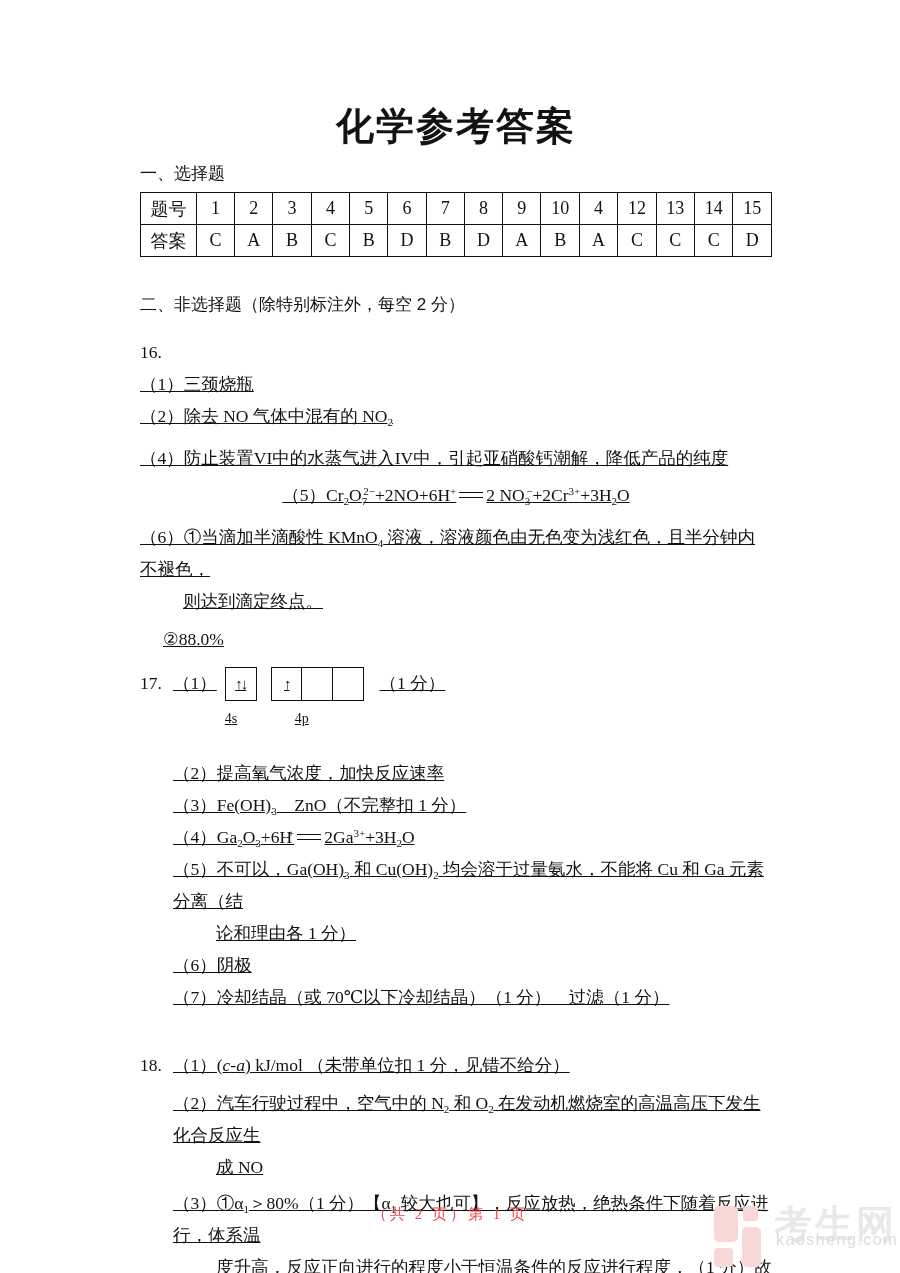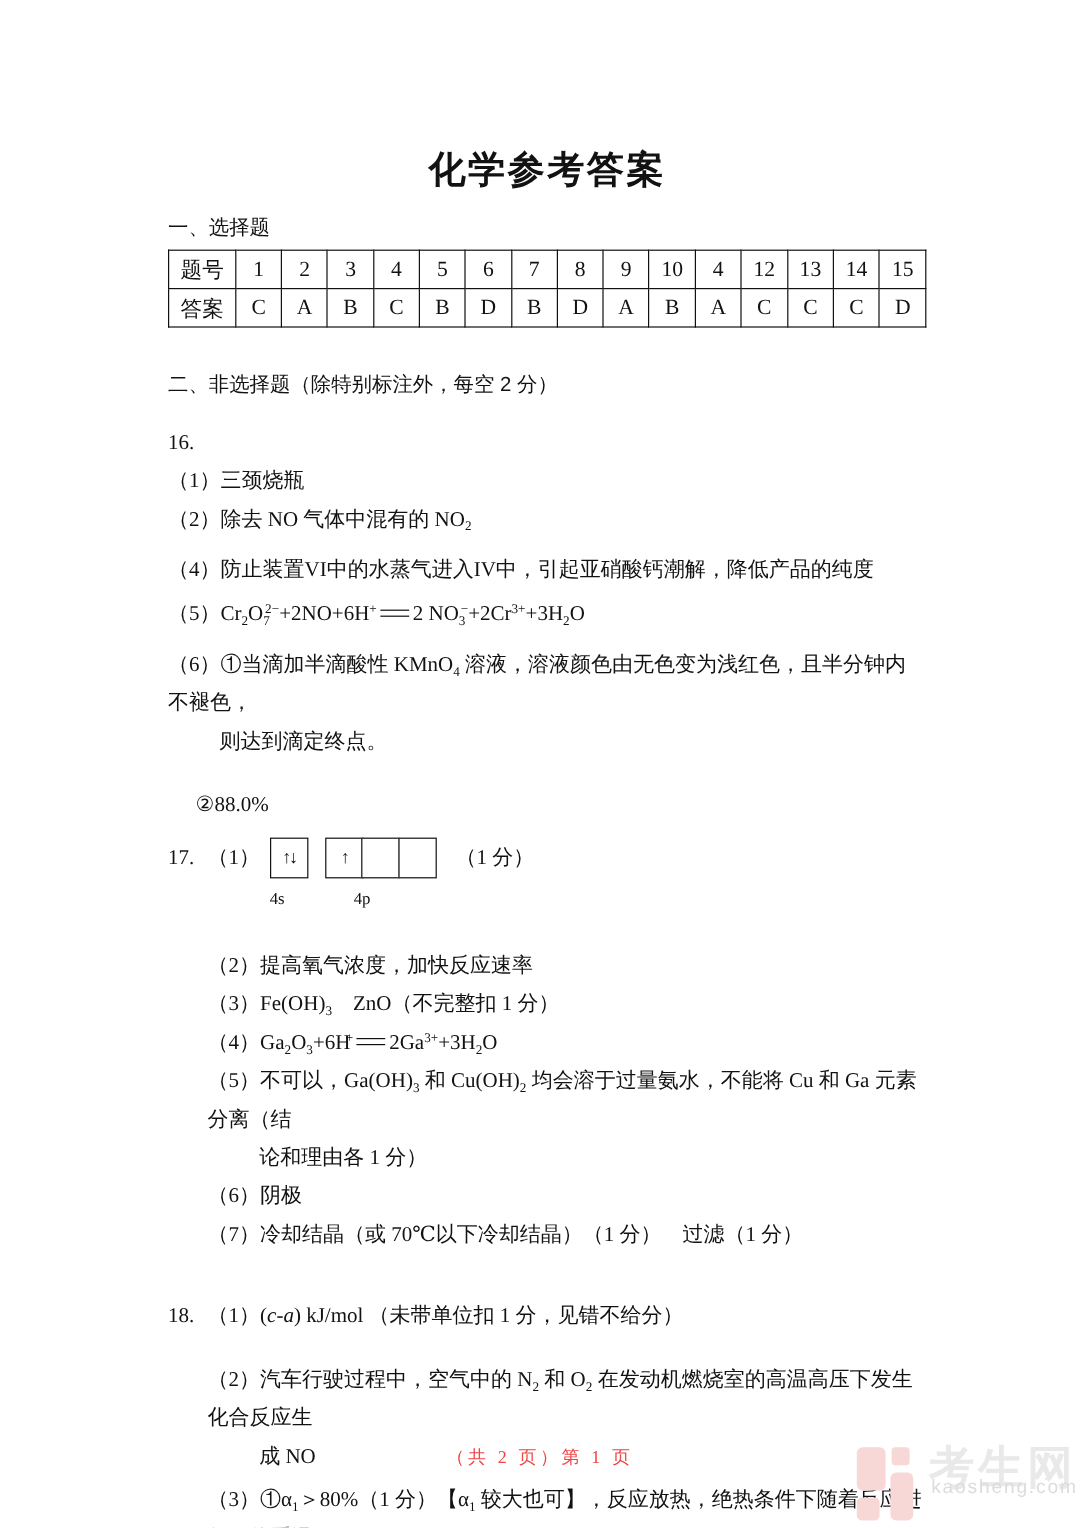--- a/index.html
+++ b/index.html
@@ -8,25 +8,25 @@
     width:900px; height:1273px;
     background:#ffffff;
     color:#121212;
     font-family:"Liberation Serif","DejaVu Serif",serif;
     font-size:17.5px;
     overflow:hidden;
   }
   .content { padding:106px 128px 0 140px; }
 
   .doc-title {
-    margin:16px;
+    margin:0;
     text-align:center;
     font-family:"Liberation Sans","DejaVu Sans",sans-serif;
     font-weight:bold;
-    font-size:31px;
+    font-size:38px;
     line-height:40px;
     letter-spacing:2px;
   }
 
   .sec-heading {
     font-family:"Liberation Sans","DejaVu Sans",sans-serif;
     font-weight:normal;
     font-size:17px;
     line-height:22px;
   }
@@ -43,21 +43,21 @@
     text-align:center;
     height:31px;
     font-size:18px;
     padding:0;
   }
   td.hdr-cell { width:56px; font-size:17px; }
   td.num-cell { width:38px; }
 
   .q { display:flex; align-items:flex-start; }
   .qnum { width:33px; flex:none; line-height:32px; }
-  .qbody { flex:1; }
+  .qbody { flex:1;text-decoration:underline; }
   .line { line-height:32px; }
   .cont { padding-left:43px; }
   .cont2 { padding-left:23px; }
 
   sub { font-size:11px; vertical-align:-4px; line-height:0; }
   sup { font-size:11px; vertical-align:6px; line-height:0; }
   sub + sup { margin-left:-4px; }
 
   
   .dl {
@@ -122,23 +122,23 @@
     letter-spacing:3px;
     color:#e9e9e9;
   }
   .wm-domain {
     position:absolute; left:68px; top:28px;
     font-family:"Liberation Sans","DejaVu Sans",sans-serif;
     font-size:16px;
     letter-spacing:1.5px;
     color:#dcdcdc;
   }
-  .mt5  { margin-top:5px; }
+  .mt5  { margin-top:5px;text-align:center; }
   .mt10 { margin-top:10px; }
-  .mt3  { margin-top:21px; }
+  .mt3  { margin-top:6px; }
   .mt4  { margin-top:4px; }
   .mt22 { margin-top:22px; }
   .q16-block { margin-top:20px;flex-direction:column; }
   .q17-block { margin-top:12px; }
   .q18-block { margin-top:36px; }
 </style>
 </head>
 <body>
 
 <div class="page">

